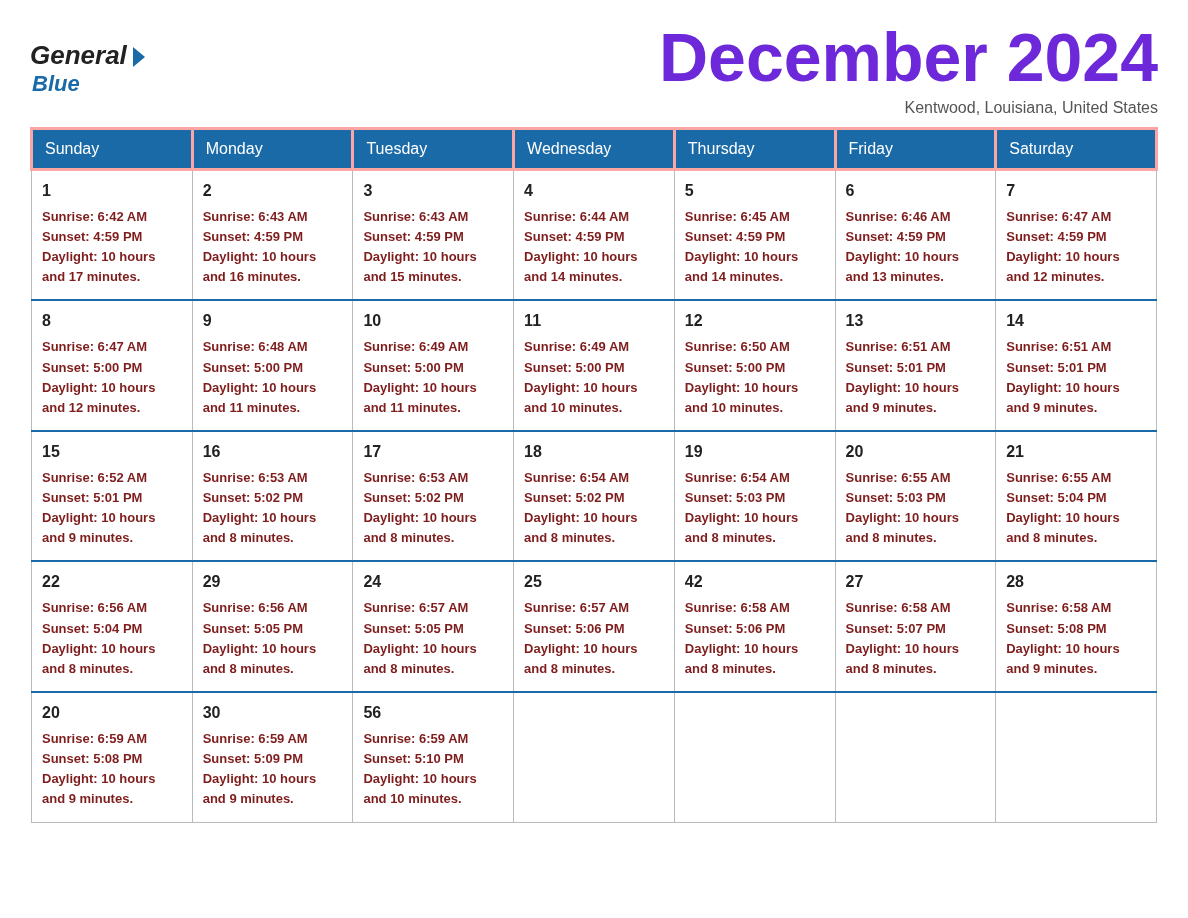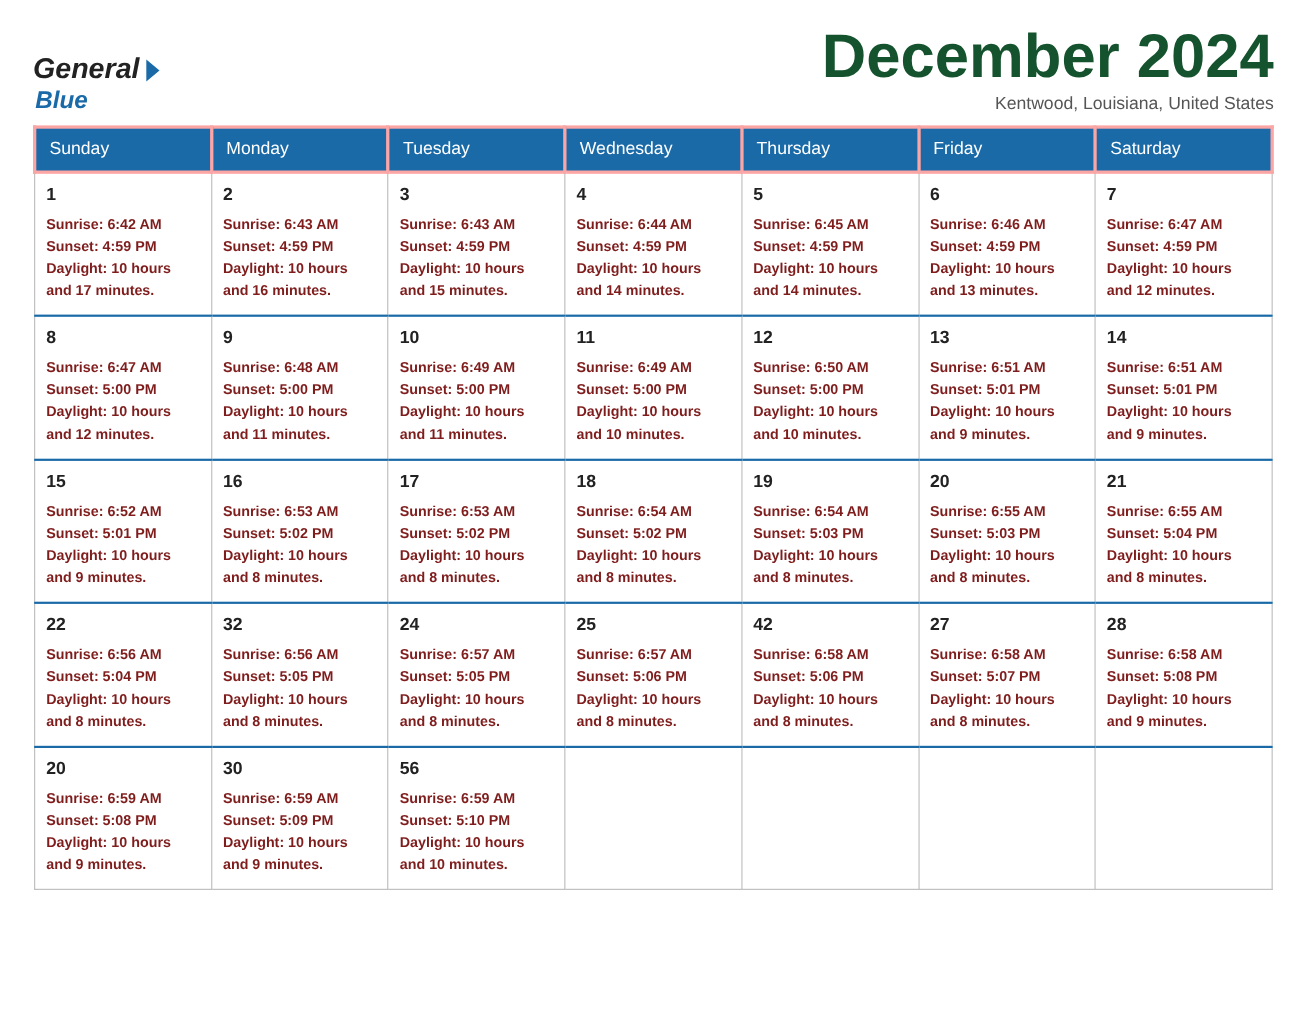--- a/index.html
+++ b/index.html
@@ -6,21 +6,21 @@
     body {
       font-family: Arial, sans-serif;
       background: #fff;
       color: #222;
       width: 1188px;
       min-height: 918px;
       padding: 20px 30px 30px 30px;
     }
     .header {
       display: flex;
-      align-items: flex-end;
+      align-items: center;
       justify-content: space-between;
       margin-bottom: 10px;
     }
     .logo {
       display: flex;
       flex-direction: column;
       align-items: flex-start;
     }
     .logo-top {
       display: flex;
@@ -46,23 +46,23 @@
       font-size: 22px;
       font-weight: bold;
       color: #1a6aa8;
       margin-left: 2px;
       font-style: italic;
     }
     .title-block {
       text-align: right;
     }
     .month-title {
-      font-size: 56px;
-      font-weight: bold;
-      color: #14532d;
+      font-size: 68px;
+      font-weight: bold;
+      color: #6d28d9;
       line-height: 1.1;
     }
     .location {
       font-size: 16px;
       color: #555;
       margin-top: 4px;
     }
     .calendar {
       width: 100%;
       border-collapse: collapse;
@@ -236,21 +236,21 @@
           <span class="day-num">21</span>
           <div class="day-info">Sunrise: 6:55 AM<br>Sunset: 5:04 PM<br>Daylight: 10 hours and 8 minutes.</div>
         </td>
       </tr>
       <tr class="row-top">
         <td>
           <span class="day-num">22</span>
           <div class="day-info">Sunrise: 6:56 AM<br>Sunset: 5:04 PM<br>Daylight: 10 hours and 8 minutes.</div>
         </td>
         <td>
-          <span class="day-num">32</span>
+          <span class="day-num">29</span>
           <div class="day-info">Sunrise: 6:56 AM<br>Sunset: 5:05 PM<br>Daylight: 10 hours and 8 minutes.</div>
         </td>
         <td>
           <span class="day-num">24</span>
           <div class="day-info">Sunrise: 6:57 AM<br>Sunset: 5:05 PM<br>Daylight: 10 hours and 8 minutes.</div>
         </td>
         <td>
           <span class="day-num">25</span>
           <div class="day-info">Sunrise: 6:57 AM<br>Sunset: 5:06 PM<br>Daylight: 10 hours and 8 minutes.</div>
         </td>

